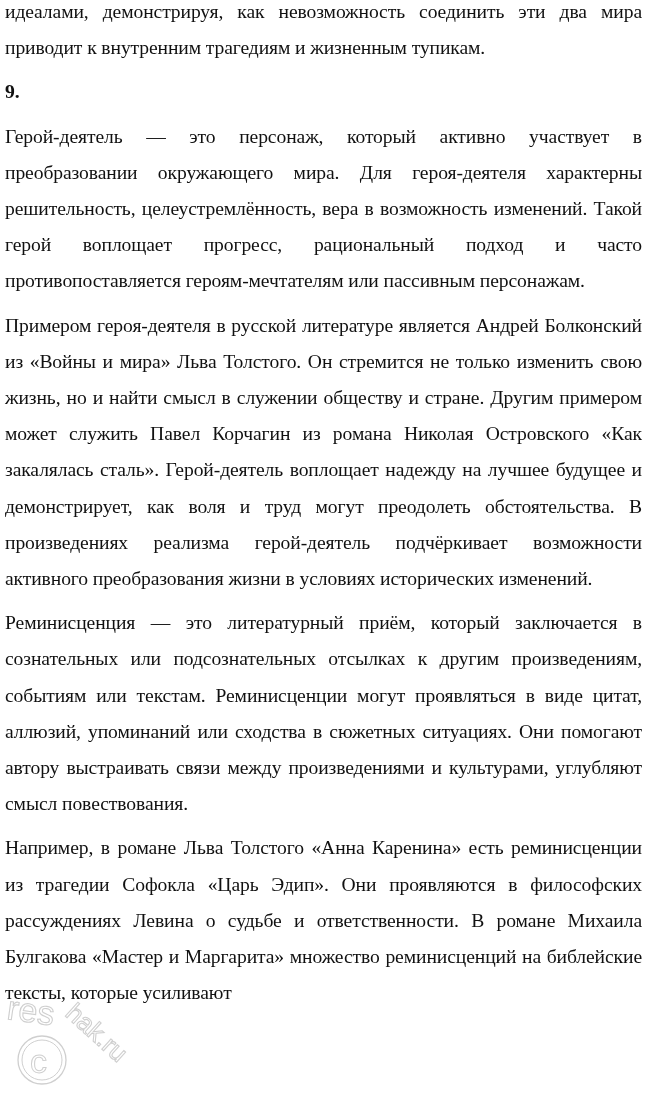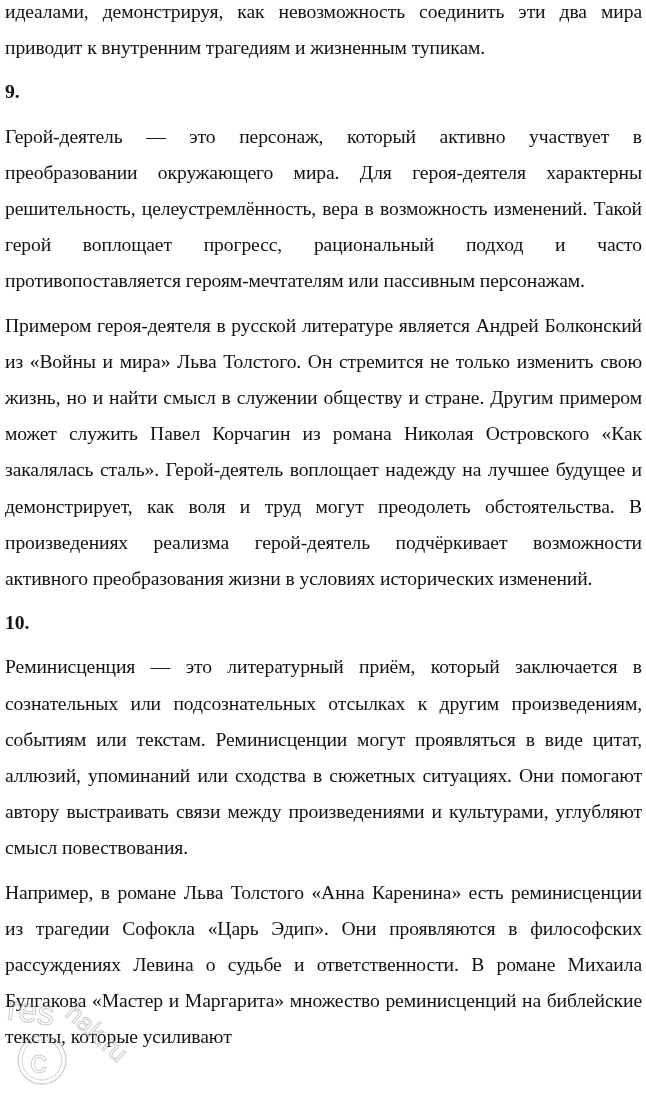--- a/index.html
+++ b/index.html
@@ -47,21 +47,20 @@
     .watermark svg { width: 100%; height: 100%; }
   </style>
 </head>
 <body>
 
 <div class="page">
   <p class="para">идеалами, демонстрируя, как невозможность соединить эти два мира приводит к внутренним трагедиям и жизненным тупикам.</p>
   <p class="heading">9.</p>
   <p class="para">Герой-деятель — это персонаж, который активно участвует в преобразовании окружающего мира. Для героя-деятеля характерны решительность, целеустремлённость, вера в возможность изменений. Такой герой воплощает прогресс, рациональный подход и часто противопоставляется героям-мечтателям или пассивным персонажам.</p>
   <p class="para">Примером героя-деятеля в русской литературе является Андрей Болконский из «Войны и мира» Льва Толстого. Он стремится не только изменить свою жизнь, но и найти смысл в служении обществу и стране. Другим примером может служить Павел Корчагин из романа Николая Островского «Как закалялась сталь». Герой-деятель воплощает надежду на лучшее будущее и демонстрирует, как воля и труд могут преодолеть обстоятельства. В произведениях реализма герой-деятель подчёркивает возможности активного преобразования жизни в условиях исторических изменений.</p>
-  <p class="heading">10.</p>
   <p class="para">Реминисценция — это литературный приём, который заключается в сознательных или подсознательных отсылках к другим произведениям, событиям или текстам. Реминисценции могут проявляться в виде цитат, аллюзий, упоминаний или сходства в сюжетных ситуациях. Они помогают автору выстраивать связи между произведениями и культурами, углубляют смысл повествования.</p>
   <p class="para">Например, в романе Льва Толстого «Анна Каренина» есть реминисценции из трагедии Софокла «Царь Эдип». Они проявляются в философских рассуждениях Левина о судьбе и ответственности. В романе Михаила Булгакова «Мастер и Маргарита» множество реминисценций на библейские тексты, которые усиливают</p>
 </div>
 
 <div class="watermark">
   <svg viewBox="0 0 150 110">
     <text x="4" y="34" font-family="Liberation Sans, sans-serif" font-size="34" fill="none" stroke="#a8a8a8" stroke-width="1.1" transform="rotate(8 4 34)">res</text>
     <text x="62" y="30" font-family="Liberation Sans, sans-serif" font-size="26" fill="none" stroke="#a8a8a8" stroke-width="1.1" transform="rotate(42 62 30)">hak.ru</text>
     <circle cx="40" cy="75" r="24" fill="none" stroke="#a8a8a8" stroke-width="1.3"></circle>
     <circle cx="40" cy="75" r="20" fill="none" stroke="#a8a8a8" stroke-width="1"></circle>

